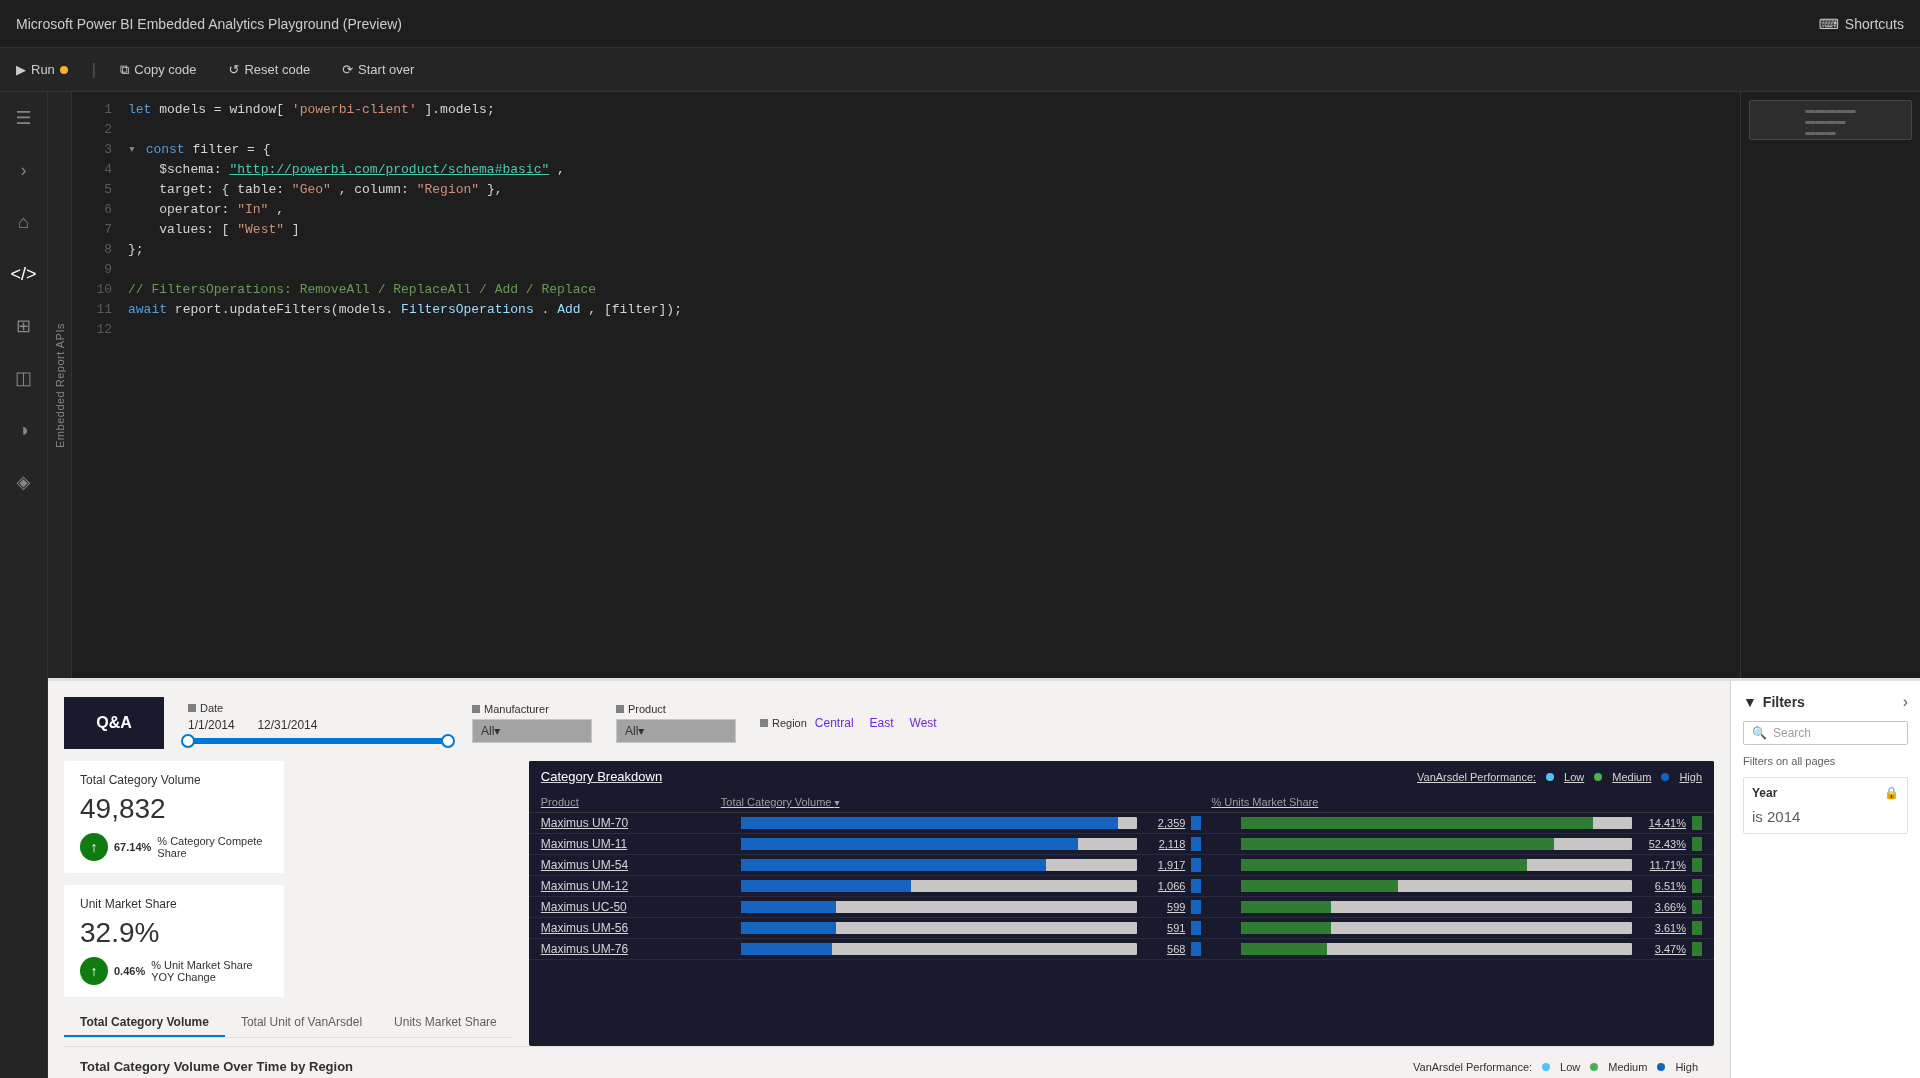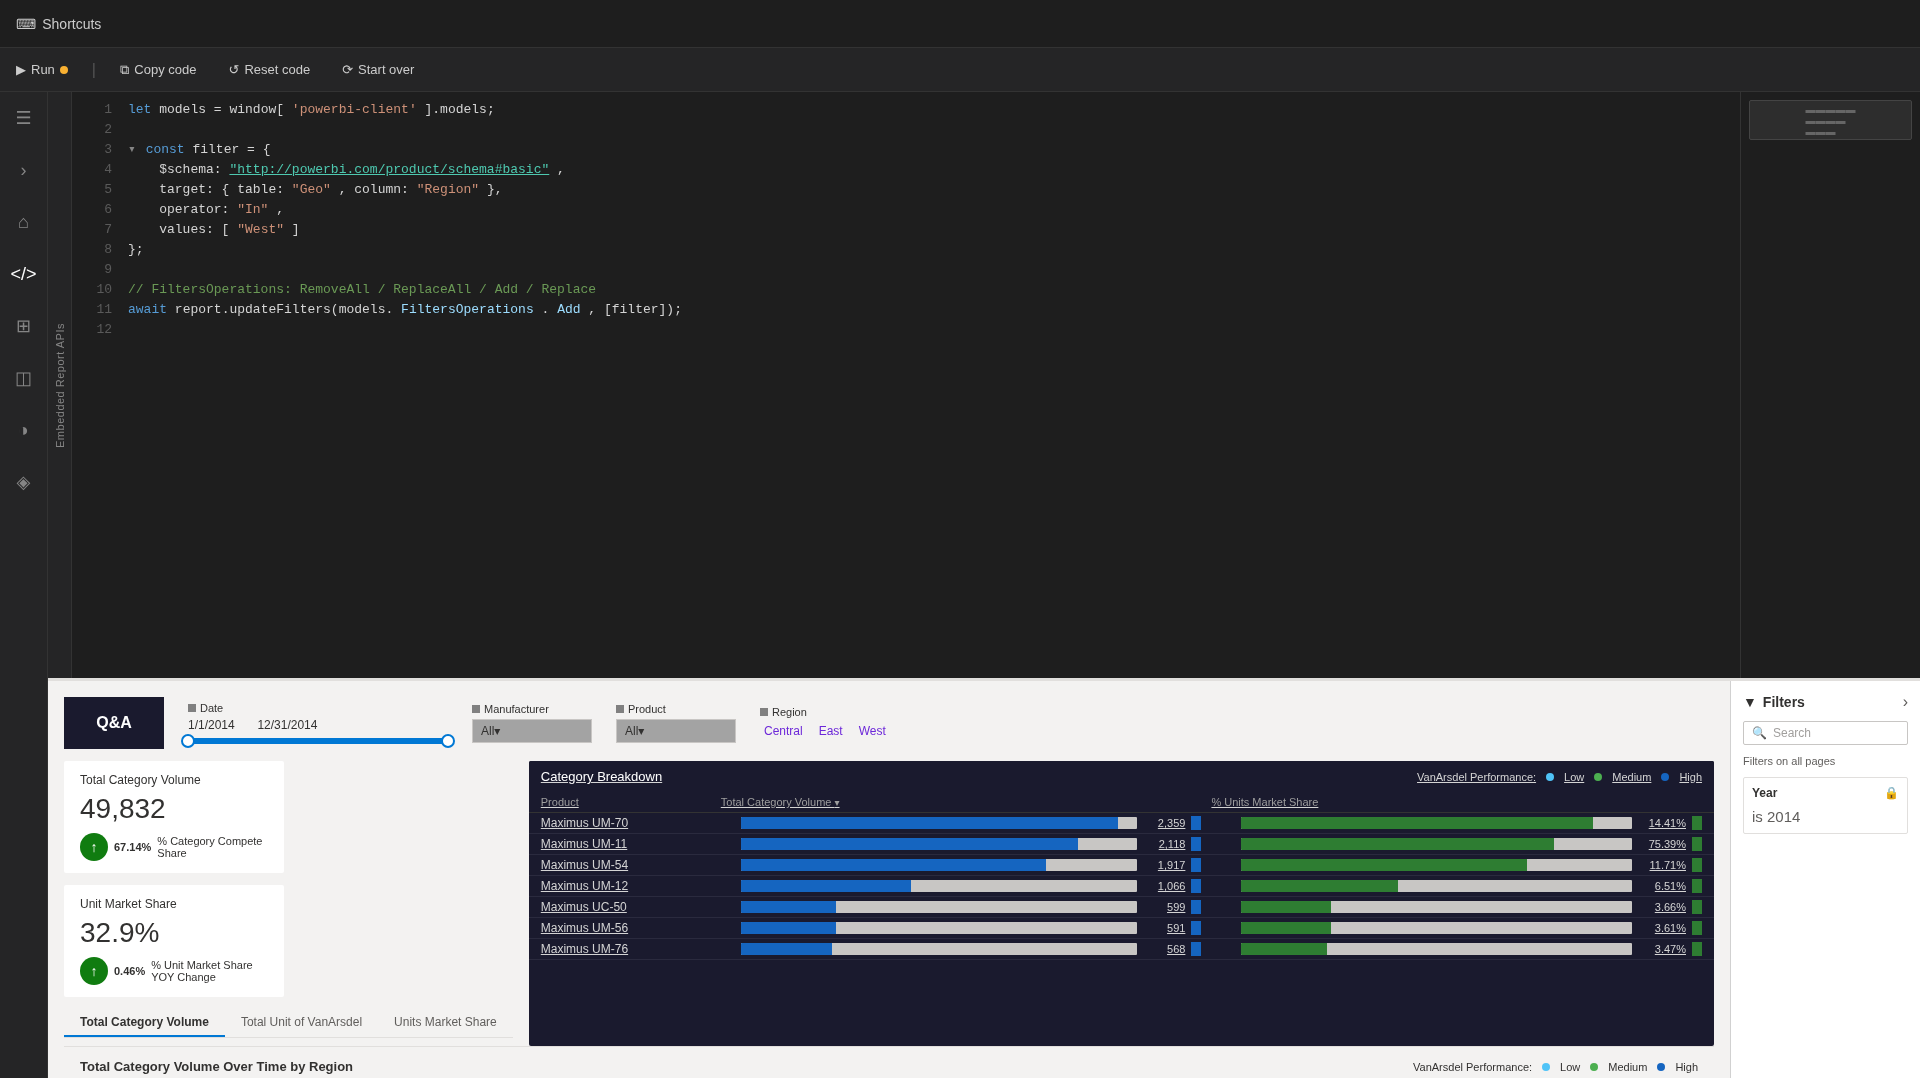--- a/index.html
+++ b/index.html
@@ -302,21 +302,21 @@
       display: flex;
       align-items: center;
       justify-content: flex-start;
       width: 120px;
       background: #a3a3a3;
       cursor: pointer;
       color: #323130;
     }
 
     
-    .region-filter { display: flex; flex-direction: column; gap: 4px; }
+    .region-filter { display: flex; flex-direction: row; gap: 4px; }
     .region-buttons { display: flex; gap: 8px; }
     .region-btn {
       font-size: 12px;
       color: #6d28d9;
       cursor: pointer;
       padding: 2px 4px;
     }
 
     .metric-card {
       background: #fff;
@@ -477,20 +477,21 @@
       color: #323130;
     }
 
     
     .collapse-arrow { color: #858585; margin-right: 2px; cursor: pointer; }
   </style>
 </head>
 <body>
 
 <div class="top-bar">
+  <span class="top-bar-title">Microsoft Power BI Embedded Analytics Playground (Preview)</span>
   <div class="top-bar-shortcuts">
     <span>⌨</span>
     <span>Shortcuts</span>
   </div>
 </div>
 
 <div class="toolbar">
   <button class="toolbar-btn">
     <span>▶</span>
     <span>Run</span>
@@ -781,21 +782,21 @@
                   <div class="bar-bg">
                       <div class="bar-fill-blue" style="width:85%"></div>
                     </div>
                   <span class="cell-num">2,118</span>
                   <span class="cell-indicator"></span>
                 </div>
                 <div class="cell-share">
                   <div class="bar-bg">
                       <div class="bar-fill-green" style="width:80%"></div>
                     </div>
-                  <span class="cell-pct">75.39%</span>
+                  <span class="cell-pct">52.43%</span>
                   <span class="cell-indicator cell-indicator-green"></span>
                 </div>
               </div>
 
               <div class="breakdown-row">
                 <span class="cell-product">Maximus UM-54</span>
                 <div class="cell-volume">
                   <div class="bar-bg">
                       <div class="bar-fill-blue" style="width:77%"></div>
                     </div>

